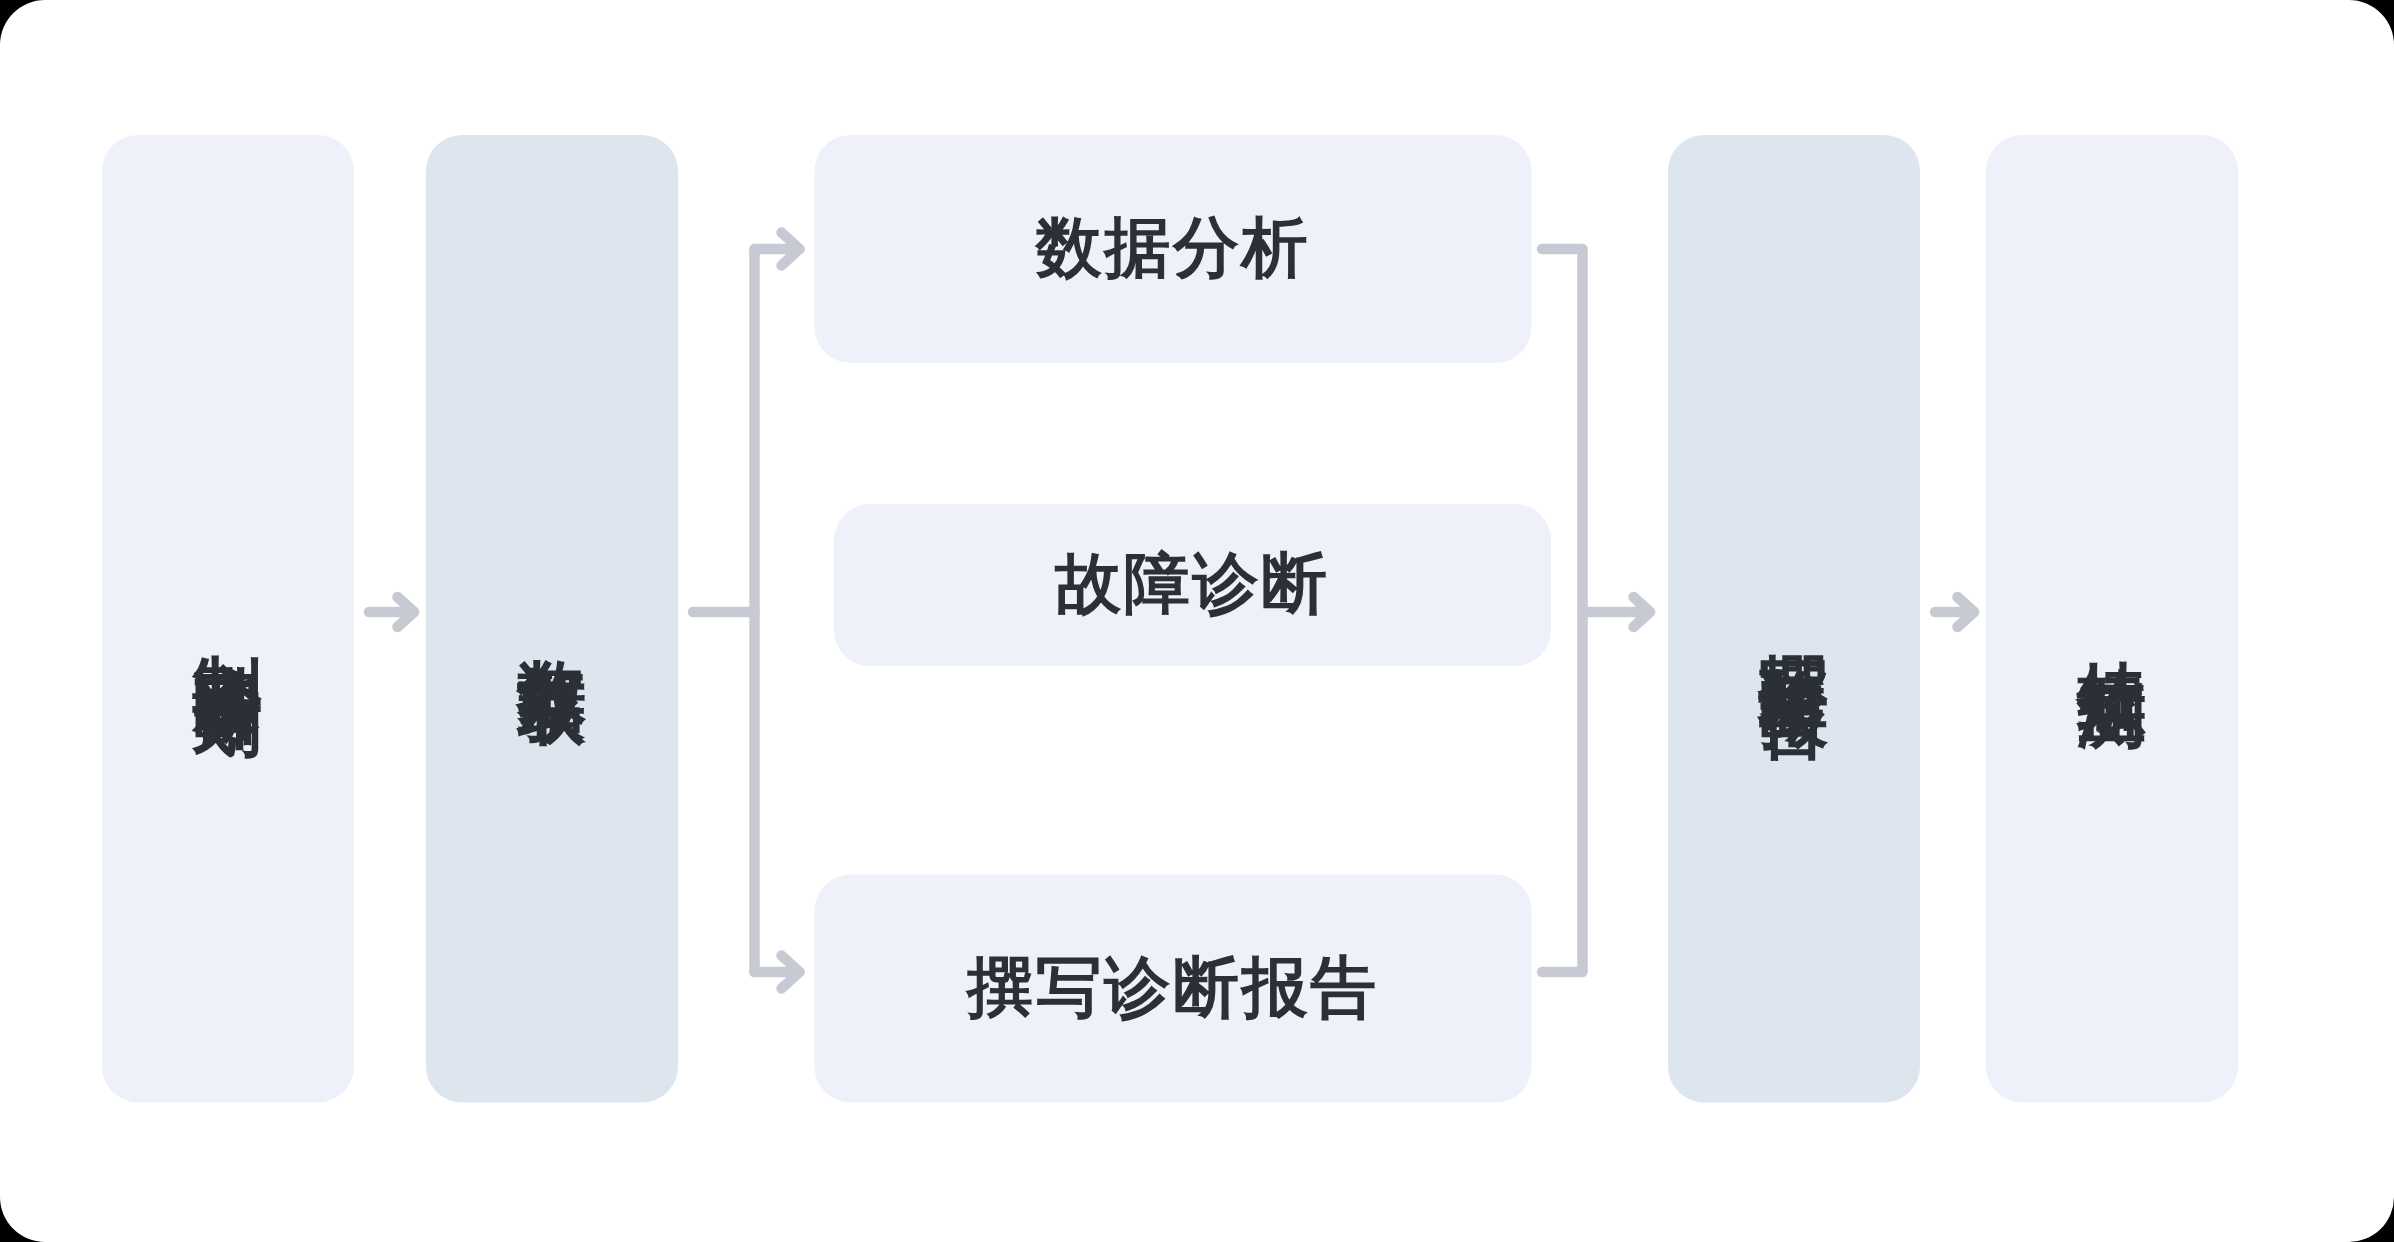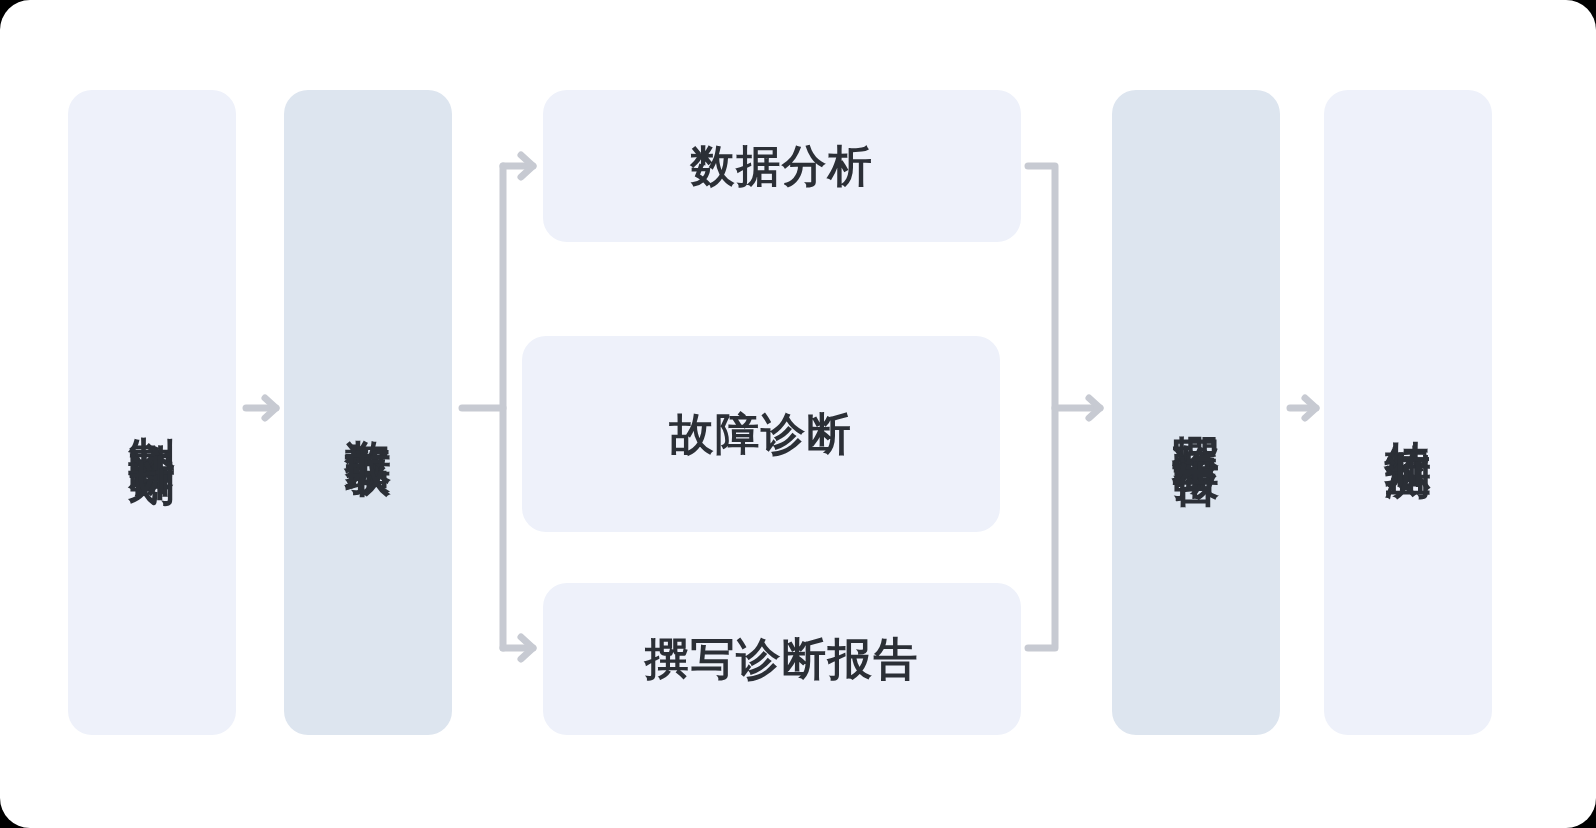--- a/index.html
+++ b/index.html
@@ -113,21 +113,21 @@
       <path class="head" d="M 1305 398 L 1316 408 L 1305 418"></path>
     </g>
   </svg>
 
   <div class="node vertical tone-light" style="left:68px; top:90px; width:168px; height:645px;">制定诊断计划</div>
 
   <div class="node vertical tone-dark" style="left:284px; top:90px; width:168px; height:645px;">数据获取</div>
 
   <div class="node horizontal tone-light" style="left:543px; top:90px; width:478px; height:152px;">数据分析</div>
 
-  <div class="node horizontal tone-light" style="left:522px; top:336px; width:478px; height:196px;">故障诊断</div>
+  <div class="node horizontal tone-light" style="left:556px; top:336px; width:478px; height:108px;">故障诊断</div>
 
   <div class="node horizontal tone-light" style="left:543px; top:583px; width:478px; height:152px;">撰写诊断报告</div>
 
   <div class="node vertical tone-dark" style="left:1112px; top:90px; width:168px; height:645px;">撰写诊断报告</div>
 
   <div class="node vertical tone-light" style="left:1324px; top:90px; width:168px; height:645px;">持续监测</div>
 
 </div>
 
 </body></html>

